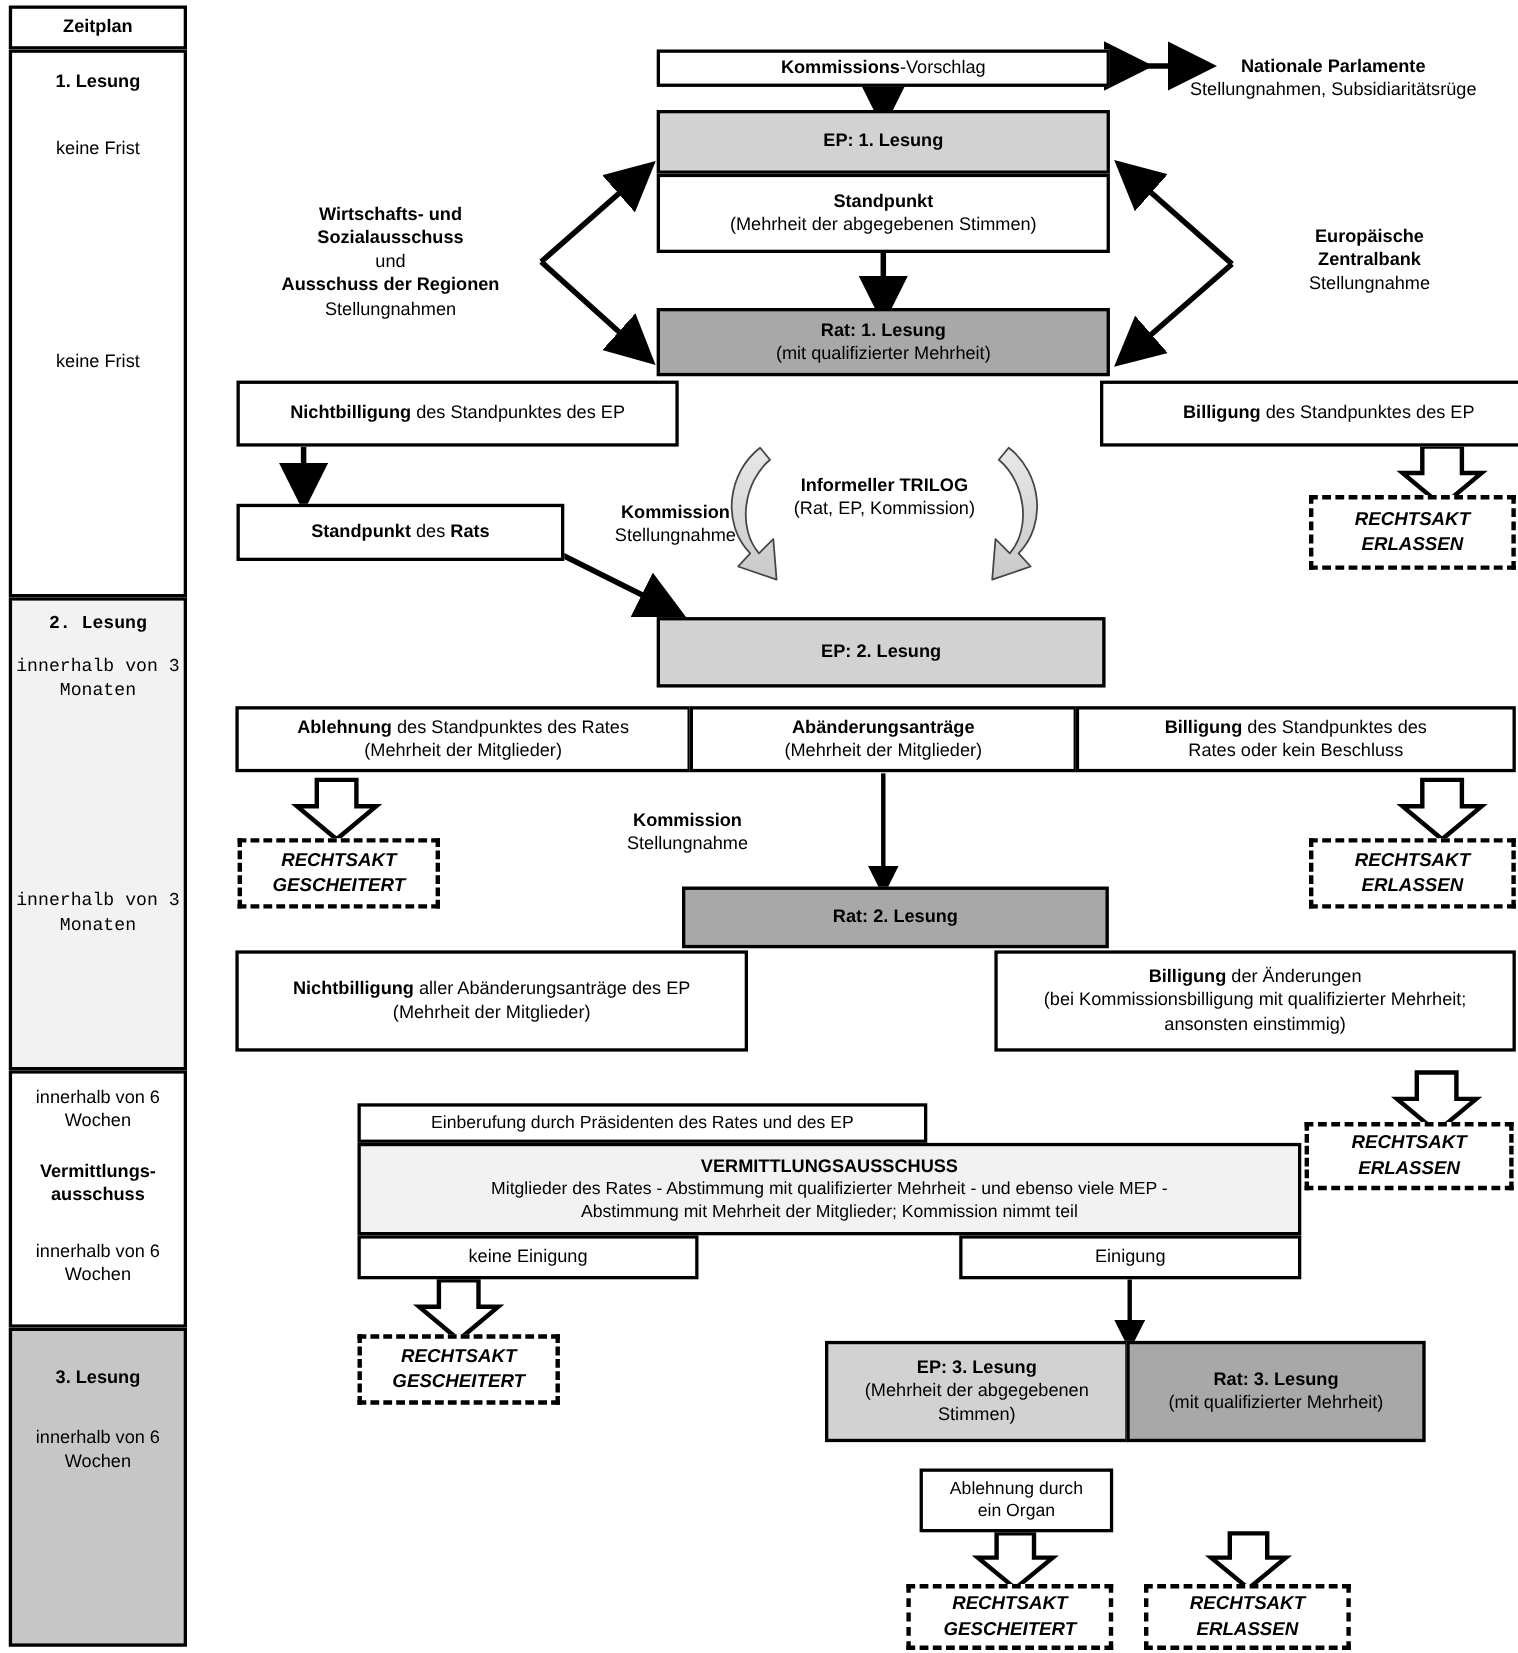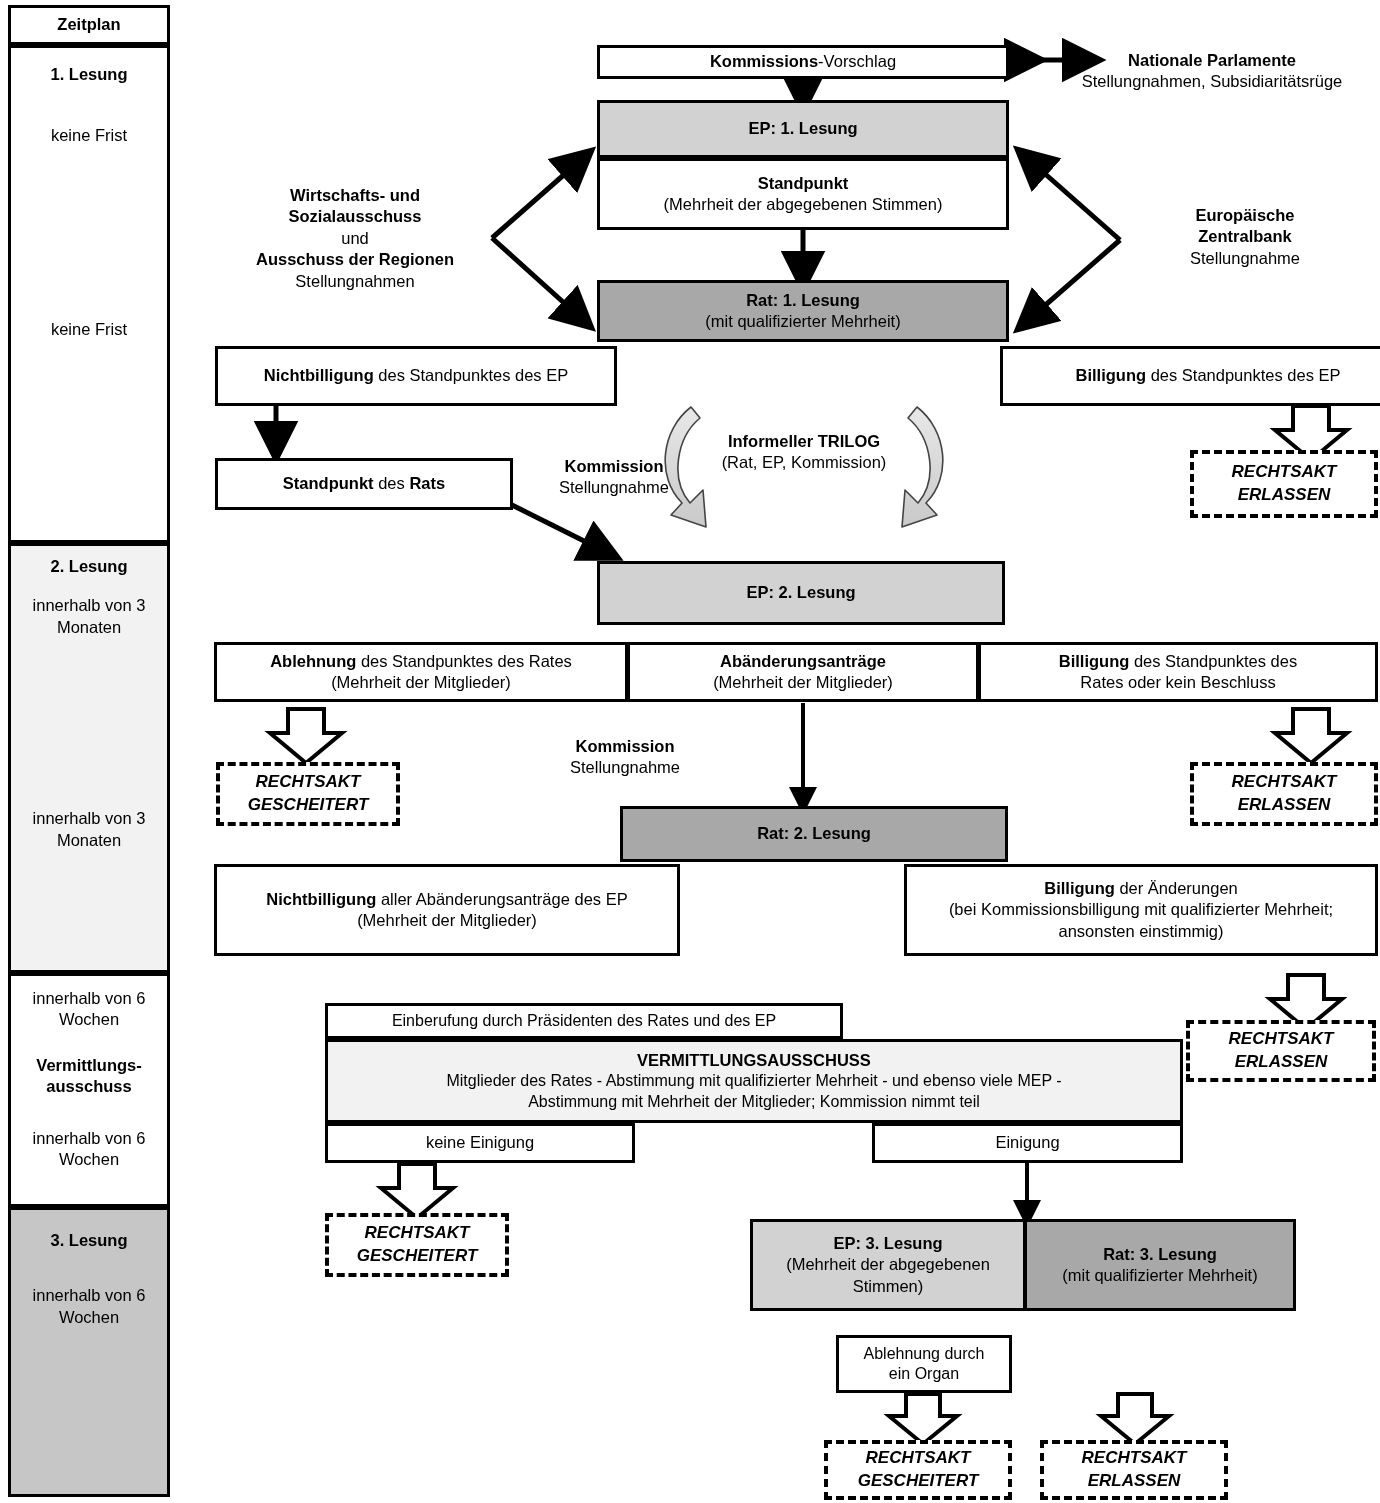--- a/index.html
+++ b/index.html
@@ -45,35 +45,35 @@
     <div class="sb-cell" style="top:0;height:40px;justify-content:center;">
       <span class="sb-title">Zeitplan</span>
     </div>
 
     <div class="sb-cell" style="top:40px;height:498px;">
       <span class="sb-head" style="margin-top:16px;">1. Lesung</span>
       <span class="sb-txt" style="margin-top:40px;">keine Frist</span>
       <span class="sb-txt" style="margin-top:172px;">keine Frist</span>
     </div>
 
-    <div class="sb-cell g1" style="top:538px;height:430px;">
+    <div class="sb-cell g1" style="top:538px;height:430px;font-family:Liberation Mono, monospace;">
       <span class="sb-head" style="margin-top:10px;">2. Lesung</span>
       <span class="sb-txt" style="margin-top:18px;width:150px;">innerhalb von 3 Monaten</span>
       <span class="sb-txt" style="margin-top:170px;width:150px;">innerhalb von 3 Monaten</span>
     </div>
 
     <div class="sb-cell" style="top:968px;height:234px;">
       <span class="sb-txt" style="margin-top:12px;width:150px;">innerhalb von 6 Wochen</span>
       <span class="sb-head" style="margin-top:24px;">Vermittlungs-</span>
       <span class="sb-head">ausschuss</span>
       <span class="sb-txt" style="margin-top:30px;width:150px;">innerhalb von 6 Wochen</span>
     </div>
 
     <div class="sb-cell g2" style="top:1202px;height:290px;">
-      <span class="sb-head" style="margin-top:20px;">3. Lesung</span>
+      <span class="sb-head" style="margin-top:32px;">3. Lesung</span>
       <span class="sb-txt" style="margin-top:34px;width:150px;">innerhalb von 6 Wochen</span>
     </div>
   </div>
 
   <svg class="layer" viewBox="0 0 1380 1503">
     <defs>
       <marker id="ah" markerWidth="9" markerHeight="9" refX="5.5" refY="4.5" orient="auto">
         <path d="M0,0 L9,4.5 L0,9 z" fill="#000"></path>
       </marker>
       <marker id="ahb" markerWidth="7" markerHeight="7" refX="4.5" refY="3.5" orient="auto">

